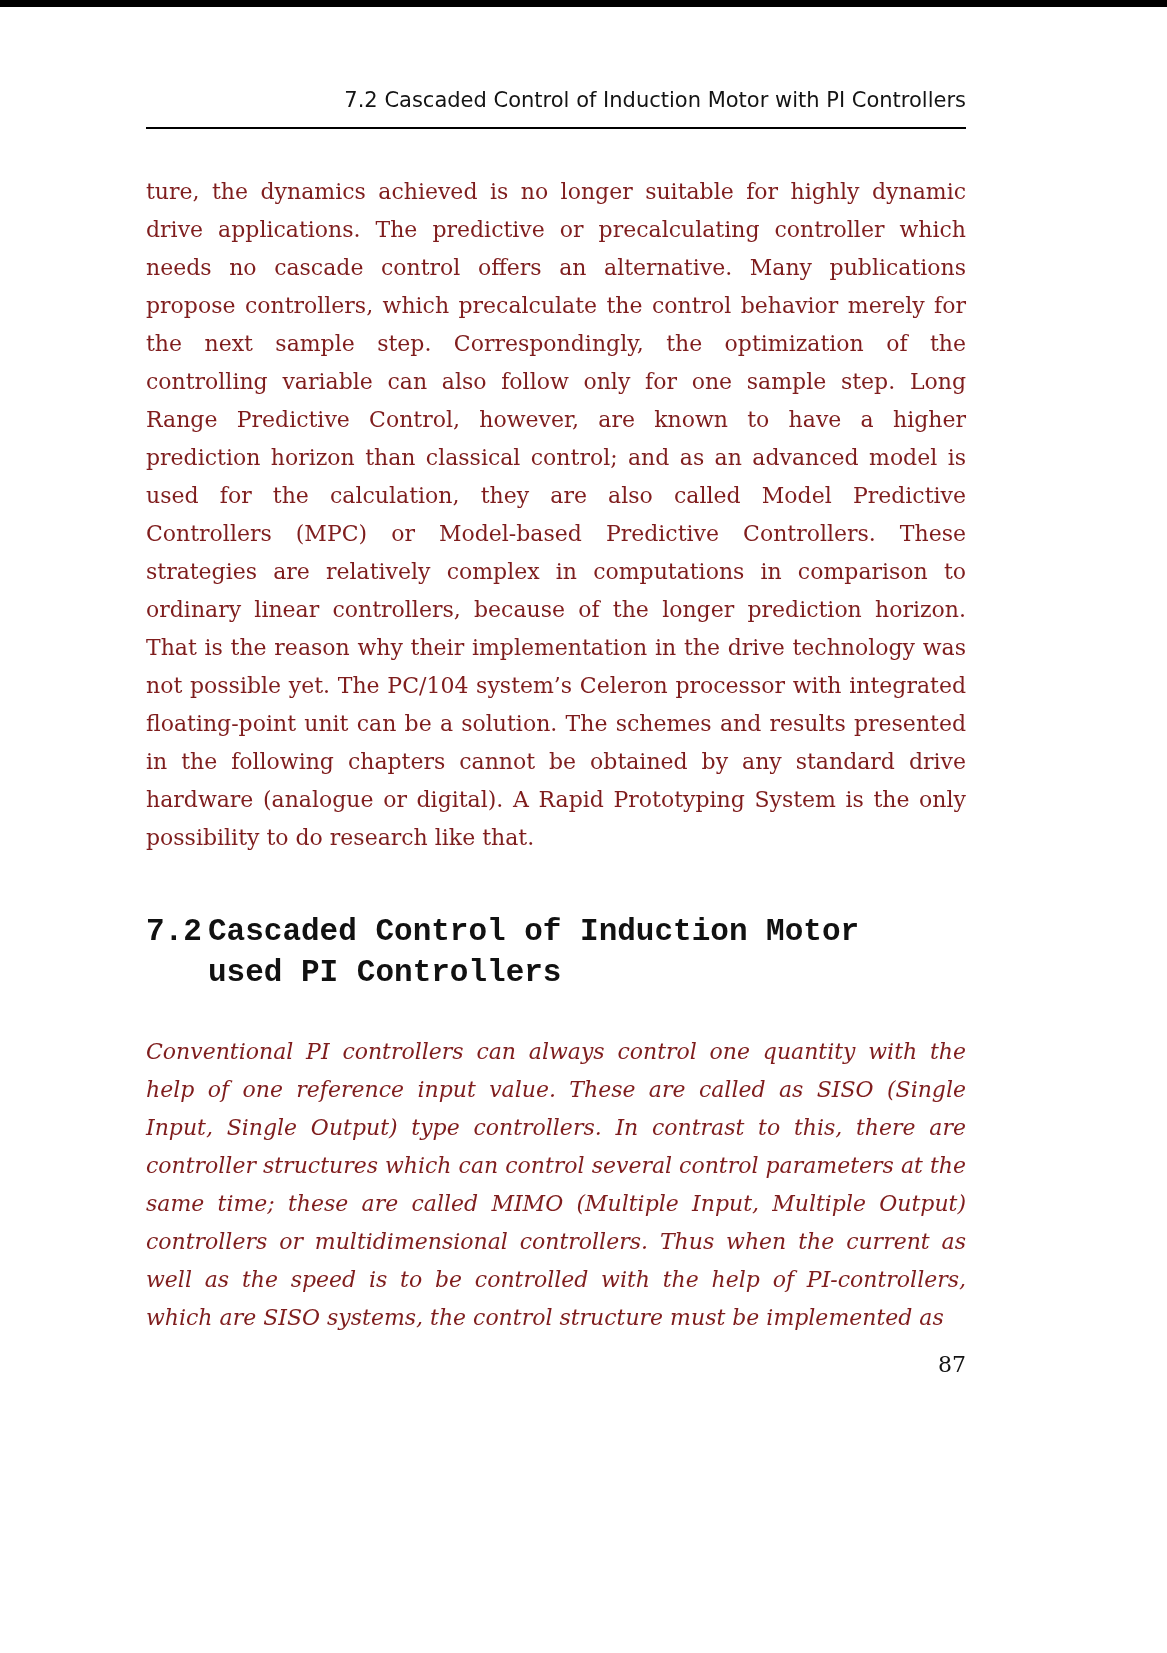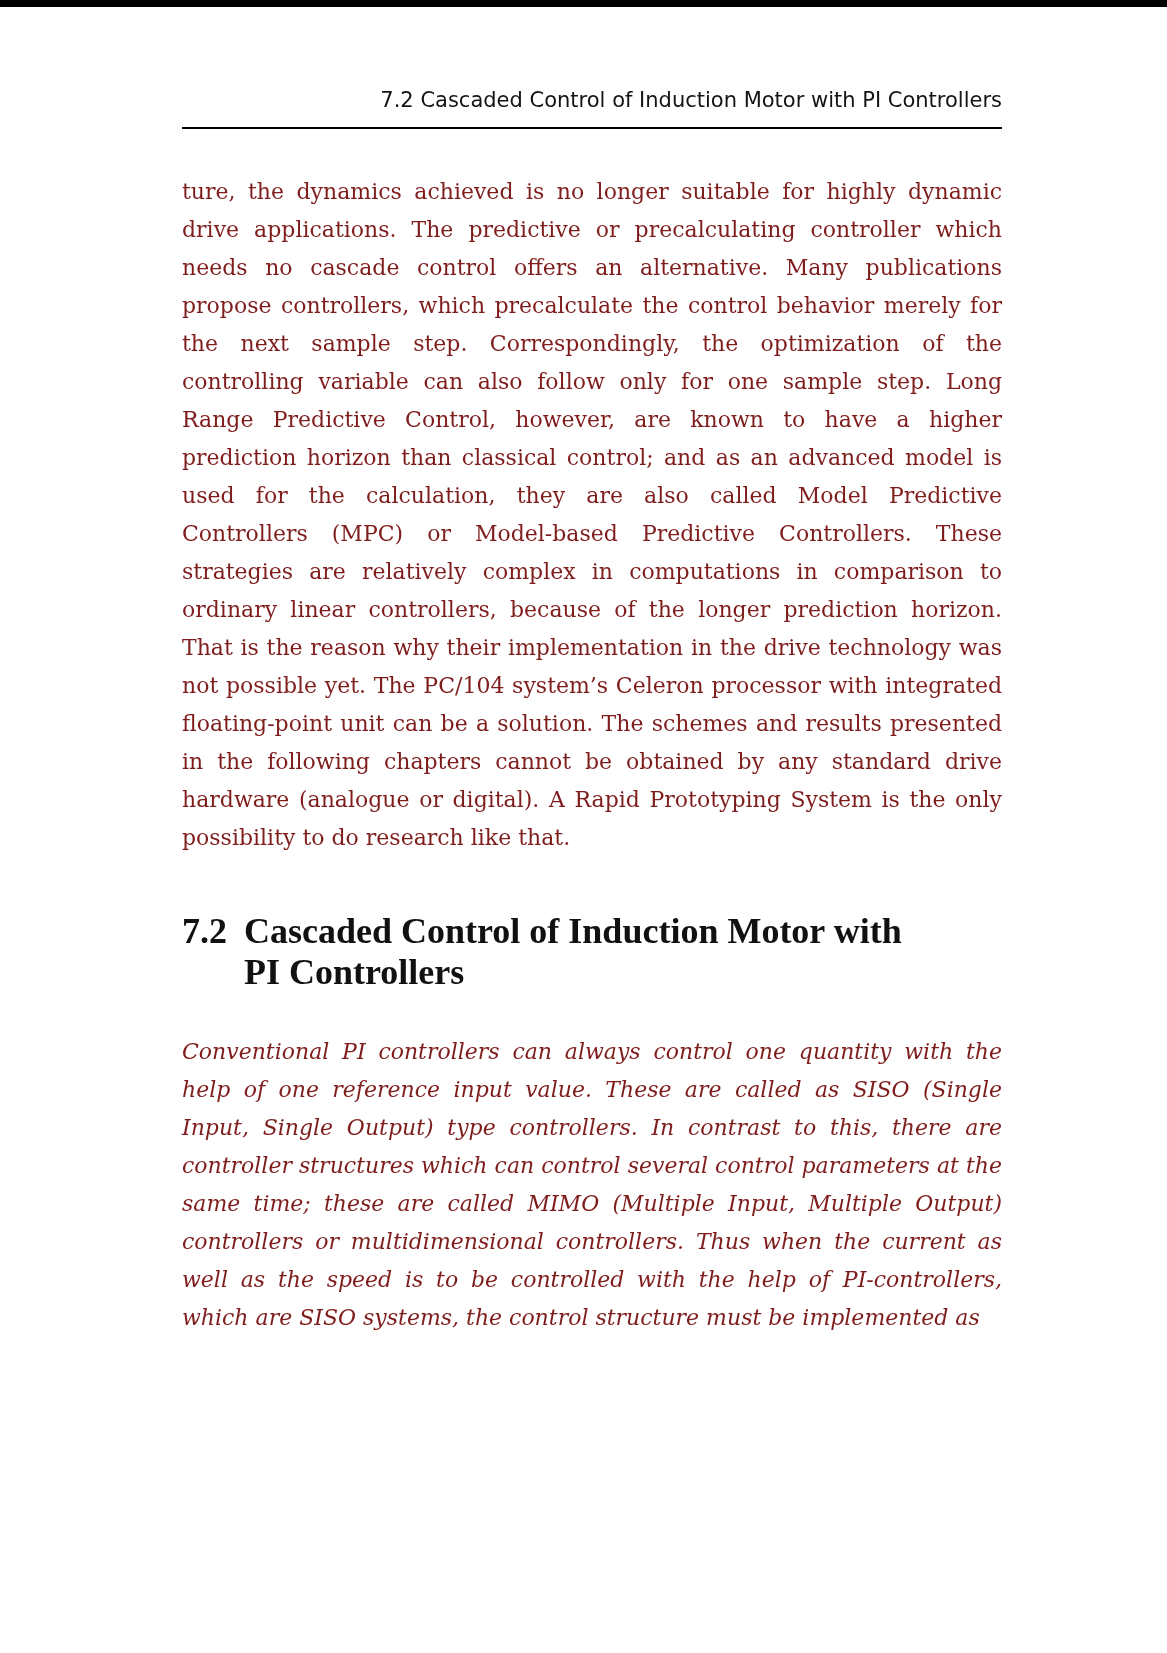--- a/index.html
+++ b/index.html
@@ -17,21 +17,20 @@
     position: absolute;
     top: 0; left: 0;
     width: 100%; height: 7px;
     background: #000000;
   }
   .content {
     position: absolute;
     left: 146px;
     top: 86px;
     width: 820px;
-    margin-left: 36px;
   }
   .running-header {
     font-family: "DejaVu Sans", sans-serif;
     font-size: 21px;
     line-height: 28px;
     text-align: right;
     color: #141414;
     padding-bottom: 13px;
     border-bottom: 2px solid #000000;
   }
@@ -39,23 +38,23 @@
     font-size: 22px;
     line-height: 38px;
     text-align: justify;
     color: #7f1d1d;
   }
   .para-1 { margin-top: 44px; }
   .section-heading {
     margin-top: 54px;
     display: flex;
     align-items: flex-start;
-    font-family: Liberation Serif, serif;
+    font-family: Liberation Mono, monospace;
     font-weight: bold;
-    font-size: 36px;
+    font-size: 31px;
     line-height: 41px;
     color: #111111;
   }
   .section-number {
     flex: none;
     width: 62px;
   }
   .section-title {
     max-width: 700px;
   }
@@ -78,21 +77,22 @@
   <div class="top-edge"></div>
 
   <div class="content">
 
     <div class="running-header">7.2 Cascaded Control of Induction Motor with PI Controllers</div>
 
     <p class="para para-1">ture, the dynamics achieved is no longer suitable for highly dynamic drive applications. The predictive or precalculating controller which needs no cascade control offers an alternative. Many publications propose controllers, which precalculate the control behavior merely for the next sample step. Correspondingly, the optimization of the controlling variable can also follow only for one sample step. Long Range Predictive Control, however, are known to have a higher prediction horizon than classical control; and as an advanced model is used for the calculation, they are also called Model Predictive Controllers (MPC) or Model-based Predictive Controllers. These strategies are relatively complex in computations in comparison to ordinary linear controllers, because of the longer prediction horizon. That is the reason why their implementation in the drive technology was not possible yet. The PC/104 system’s Celeron processor with integrated floating-point unit can be a solution. The schemes and results presented in the following chapters cannot be obtained by any standard drive hardware (analogue or digital). A Rapid Prototyping System is the only possibility to do research like that.</p>
 
     <div class="section-heading">
       <span class="section-number">7.2</span>
-      <span class="section-title">Cascaded Control of Induction Motor with PI Controllers</span>
+      <span class="section-title">Cascaded Control of Induction Motor used PI Controllers</span>
     </div>
 
     <p class="para para-2">Conventional PI controllers can always control one quantity with the help of one reference input value. These are called as SISO (Single Input, Single Output) type controllers. In contrast to this, there are controller structures which can control several control parameters at the same time; these are called MIMO (Multiple Input, Multiple Output) controllers or multidimensional controllers. Thus when the current as well as the speed is to be controlled with the help of PI-controllers, which are SISO systems, the control structure must be implemented as</p>
 
   </div>
 
+  <div class="page-number">87</div>
 
 </div>
 
 </body></html>

